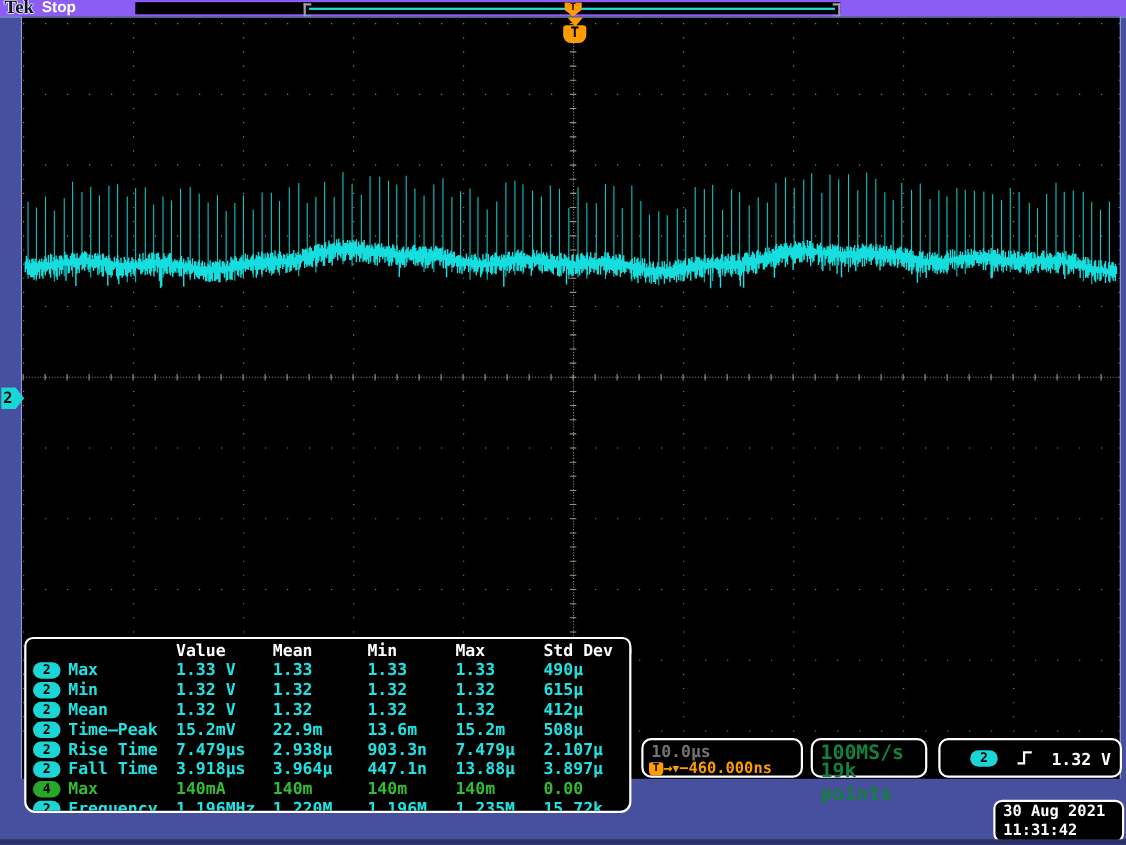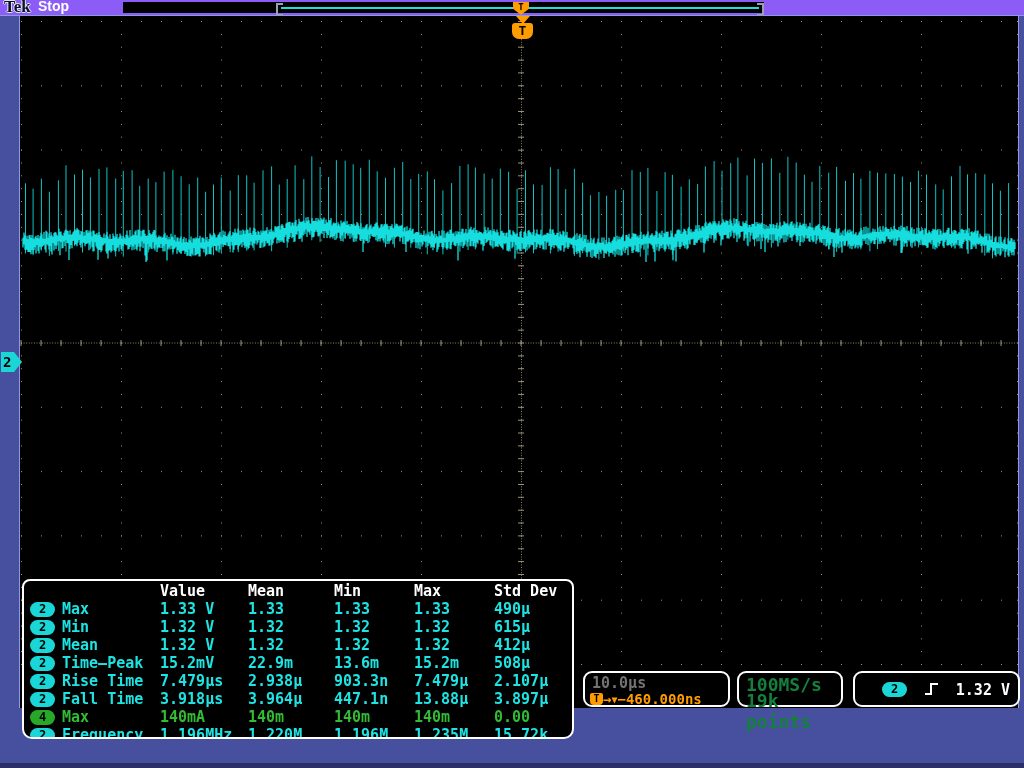--- a/index.html
+++ b/index.html
@@ -235,15 +235,19 @@
   </div>
 
   <div id="trig-box" class="robox">
     <span class="chbadge" style="background:#1bd6d6">2</span>
     <svg id="trig-edge" width="18" height="16">
       <path d="M2 13 H8 V3 H15" stroke="#fff" stroke-width="2" fill="none"></path>
     </svg>
     <span id="trig-level">1.32 V</span>
   </div>
 
+  <div id="dt-box" class="robox">
+    <div id="dt-date">30 Aug 2021</div>
+    <div id="dt-time">11:31:42</div>
+  </div>
 
   <div id="bottom-strip"></div>
 </div>
 
 </body></html>

